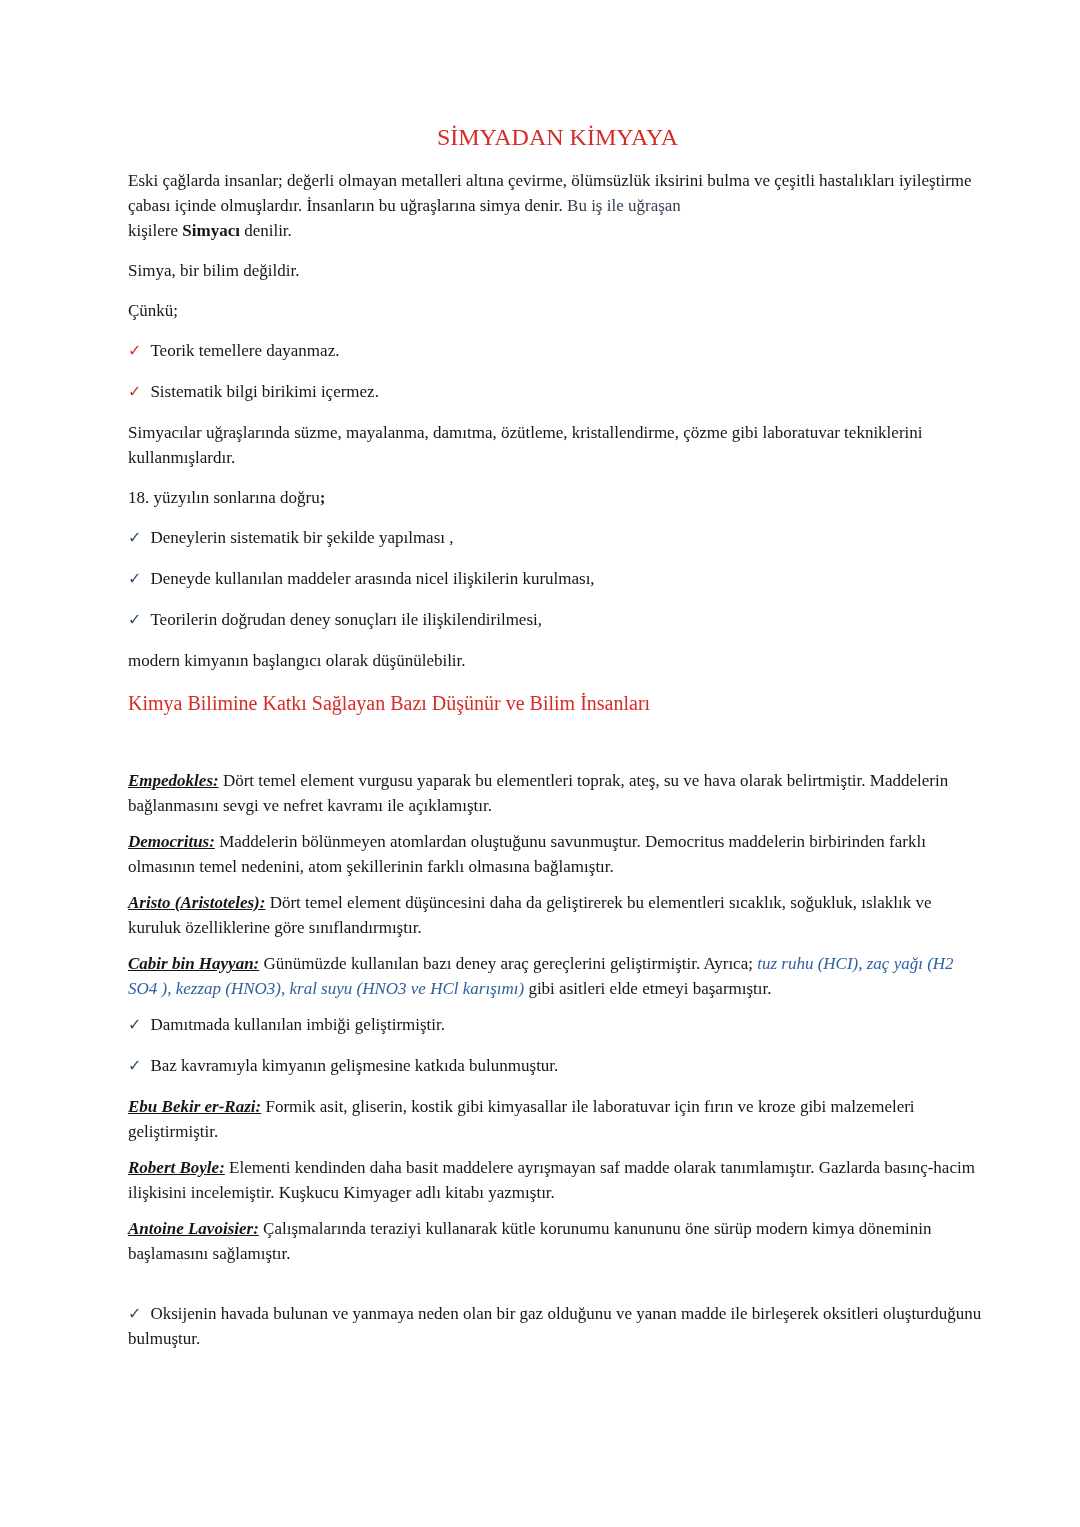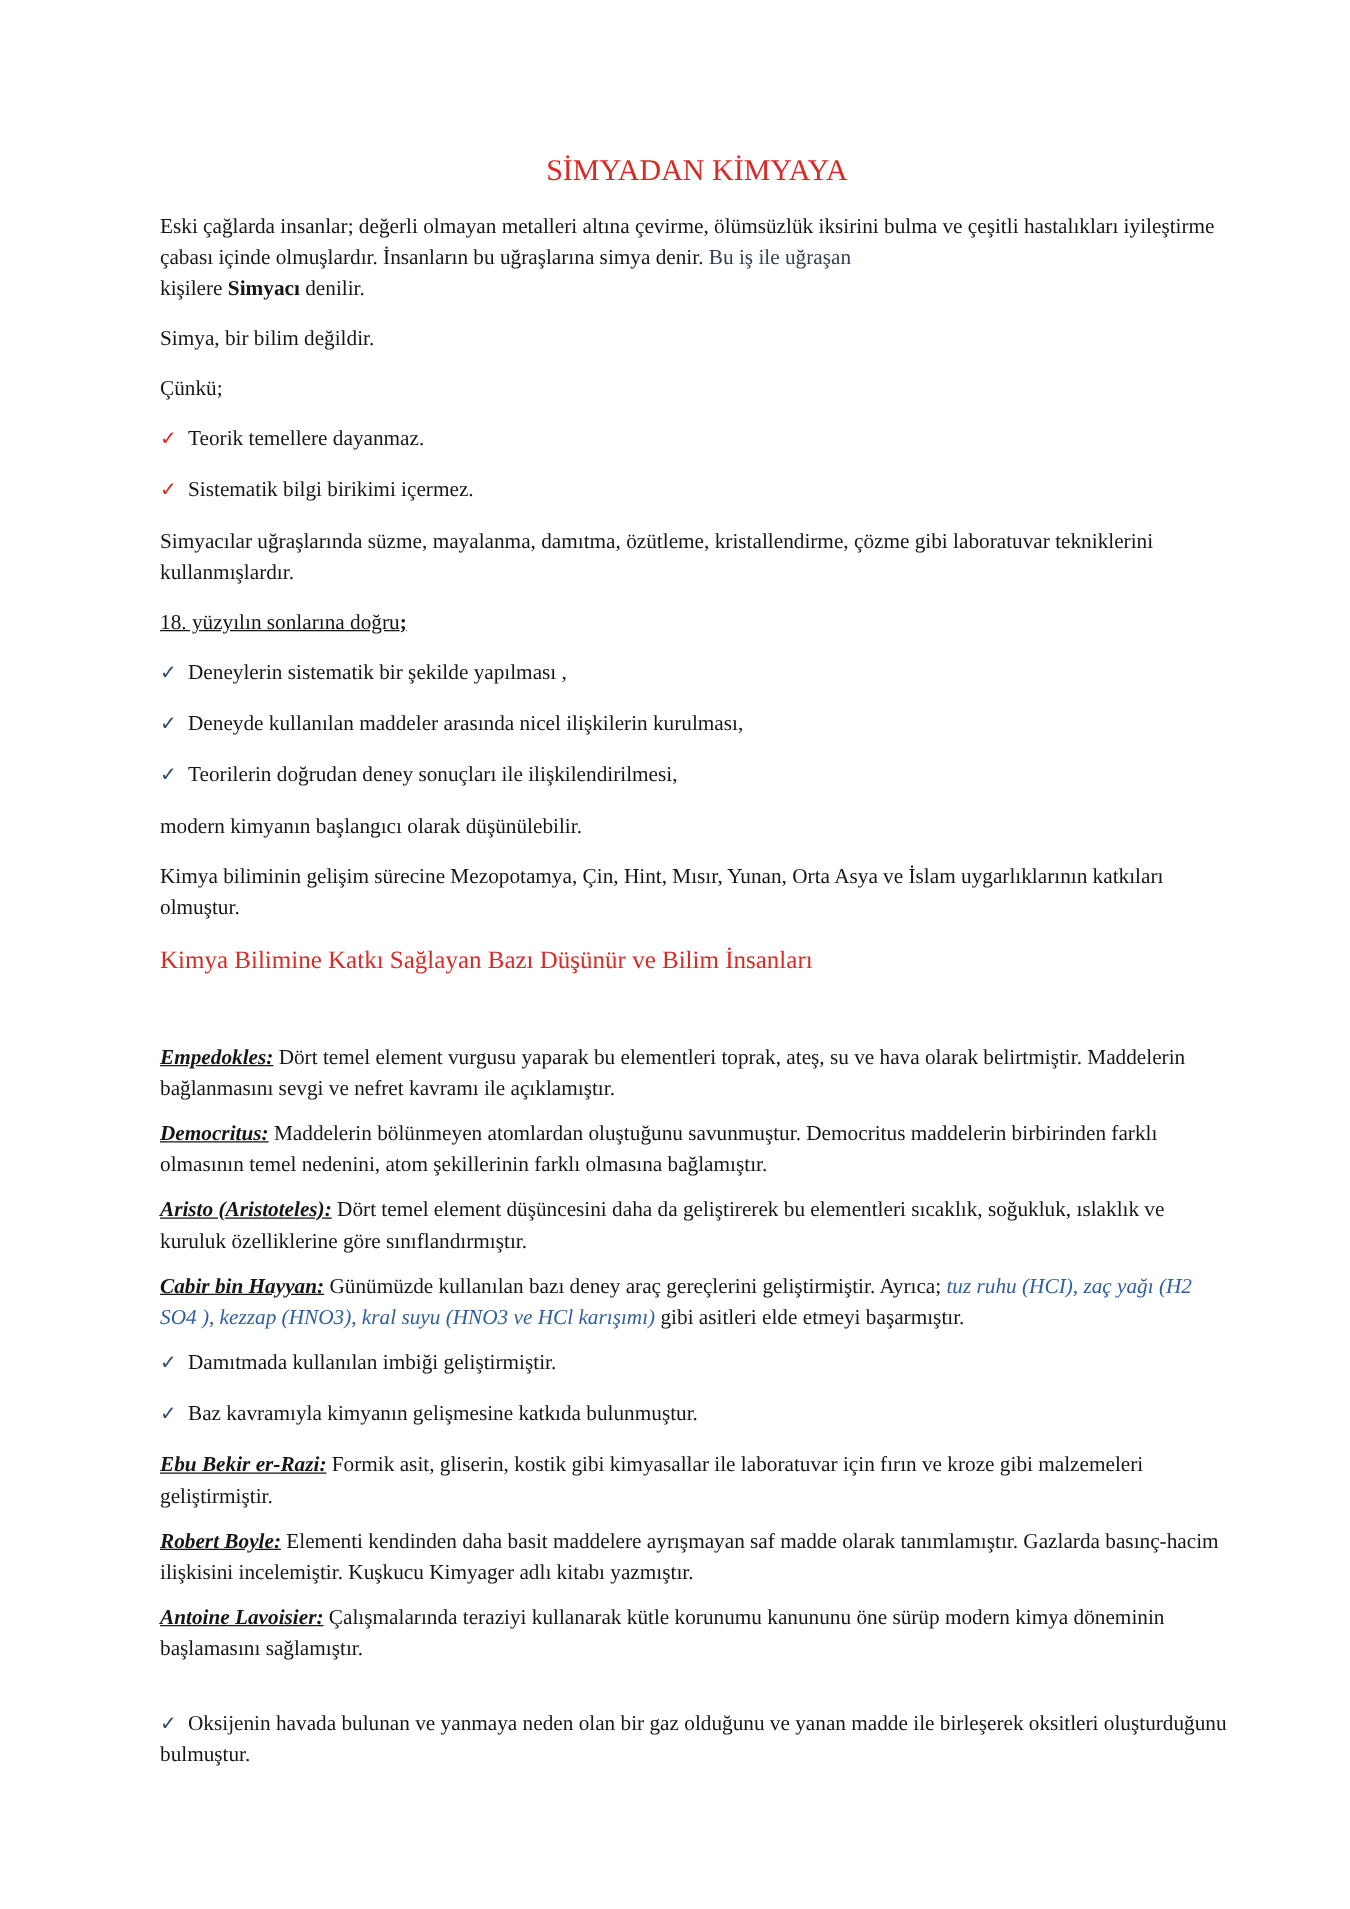--- a/index.html
+++ b/index.html
@@ -40,21 +40,21 @@
     display:inline-block;
     margin-right:9px;
     font-family:"DejaVu Sans",sans-serif;
     font-size:16px;
   }
   .check-red .mark{color:var(--check-red);}
   .check-navy .mark{color:var(--check-navy);}
   .indent-sm{padding-left:7px;}
   .it{}
   .bd{font-weight:700;}
-  .u{text-decoration:underline;text-align:center;}
+  .u{text-align:center;}
   .slate{color:var(--slate-text);text-align:right;}
   .acid{color:var(--acid-blue);font-style:italic;}
   .lead{font-weight:700;text-decoration:underline;font-style:italic;}
   .section-heading{
     margin:12px 0 50px 0;
     color:var(--heading-red);
     font-size:20px;
     font-weight:400;
     line-height:30px;
   }
@@ -84,21 +84,20 @@
   <p><span class="u">18. yüzyılın sonlarına doğru</span><span class="u bd">;</span></p>
 
   <p class="check check-navy"><span class="mark">✓</span><span class="it">Deneylerin sistematik bir şekilde yapılması ,</span></p>
 
   <p class="check check-navy"><span class="mark">✓</span><span class="it">Deneyde kullanılan maddeler arasında nicel ilişkilerin kurulması,</span></p>
 
   <p class="check check-navy"><span class="mark">✓</span><span class="it">Teorilerin doğrudan deney sonuçları ile ilişkilendirilmesi,</span></p>
 
   <p>modern kimyanın başlangıcı olarak düşünülebilir.</p>
 
-  <p>Kimya biliminin gelişim sürecine Mezopotamya, Çin, Hint, Mısır, Yunan, Orta Asya ve İslam uygarlıklarının katkıları olmuştur.</p>
 
   <h2 class="section-heading">Kimya Bilimine Katkı Sağlayan Bazı Düşünür ve Bilim İnsanları</h2>
 
   <p class="scientist"><span class="lead">Empedokles:</span><span> Dört temel element vurgusu yaparak bu elementleri toprak, ateş, su ve hava olarak belirtmiştir. Maddelerin bağlanmasını sevgi ve nefret kavramı ile açıklamıştır.</span></p>
 
   <p class="scientist"><span class="lead">Democritus:</span><span> Maddelerin bölünmeyen atomlardan oluştuğunu savunmuştur. Democritus maddelerin birbirinden farklı olmasının temel nedenini, atom şekillerinin farklı olmasına bağlamıştır.</span></p>
 
   <p class="scientist"><span class="lead">Aristo (Aristoteles):</span><span> Dört temel element düşüncesini daha da geliştirerek bu elementleri sıcaklık, soğukluk, ıslaklık ve kuruluk özelliklerine göre sınıflandırmıştır.</span></p>
 
   <p class="scientist"><span class="lead">Cabir bin Hayyan:</span><span> Günümüzde kullanılan bazı deney araç gereçlerini geliştirmiştir. Ayrıca;  </span><span class="acid">tuz ruhu (HCI), zaç yağı (H2 SO4 ), kezzap (HNO3), kral suyu (HNO3 ve HCl karışımı)</span><span> gibi asitleri elde etmeyi başarmıştır.</span></p>

